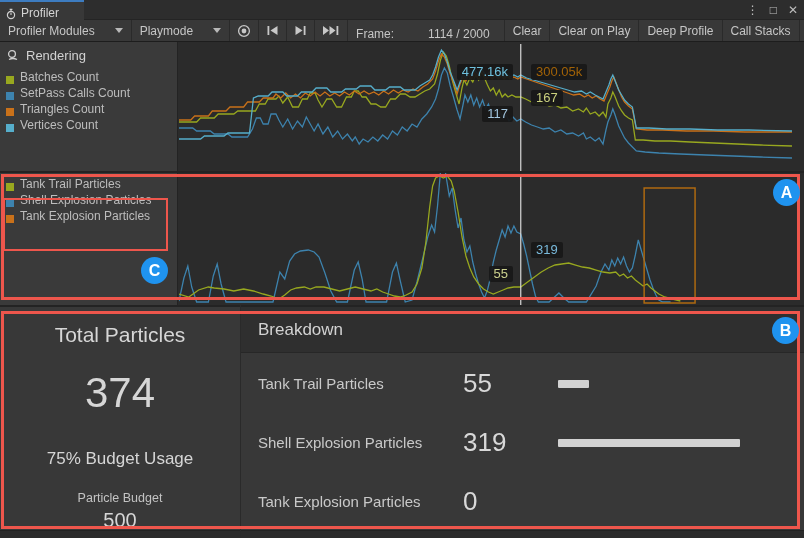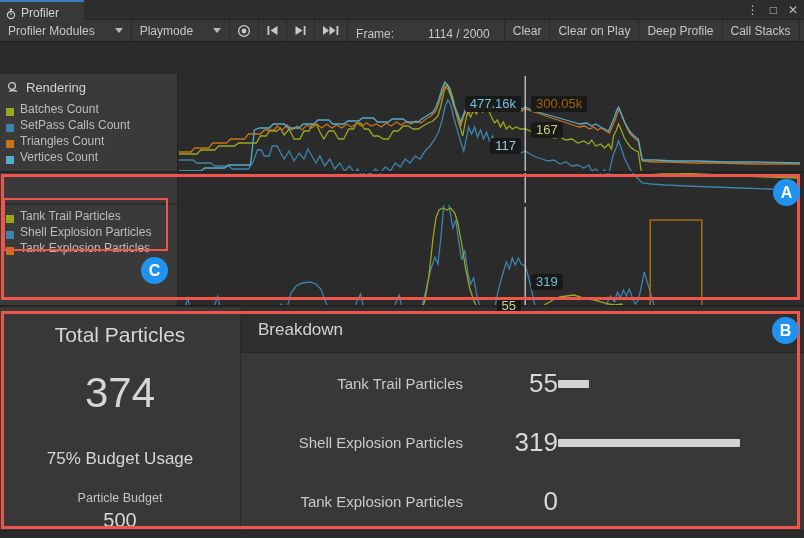--- a/index.html
+++ b/index.html
@@ -20,21 +20,21 @@
   .toolbar{ position:absolute; top:20px; left:0; right:0; height:22px; background:#383838;
             border-bottom:1px solid #1d1d1d; display:flex; align-items:stretch;
             font-size:12px; color:#c6c6c6; }
   .tb-item{ display:flex; align-items:center; gap:20px; padding:0 8px; border-right:1px solid #2a2a2a; white-space:nowrap; }
   .tb-item.icon-btn{ padding:0 7px; }
   .caret{ width:0;height:0;border-left:4px solid transparent;border-right:4px solid transparent;border-top:5px solid #b8b8b8; }
   .tb-modules{ width:178px; justify-content:space-between; }
   .tb-frame{ border-right:none; padding-right:14px;align-items:flex-end;}
   .tb-frame .frame-val{ margin-left:14px; }
   
-  .module-row{ position:absolute; left:0; right:4px;margin-top:32px; }
+  .module-row{ position:absolute; left:0; right:12px; }
   .row-rendering{ top:42px; height:129px; }
   .row-divider{ position:absolute; left:0; right:0; top:171px; height:2px; background:#232323; }
   .row-tank{ top:173px; height:132px; }
   .sidebar{ position:absolute; left:0; top:0; bottom:0; width:178px; background:#3a3a3a; border-right:1px solid #232323; }
   .mod-header{ display:flex; align-items:center; gap:6px; padding:4px 6px 2px 6px; color:#d2d2d2; font-size:13px; height:24px;}
   .legend{ padding:2px 0 0 6px; }
   .legend-item{ display:flex; align-items:flex-end; gap:6px; height:16px; color:#bdbdbd; font-size:12px; cursor:default;}
   .swatch{ width:8px; height:8px; flex:0 0 8px; }
   .chart{ position:absolute; left:179px; right:0; top:0; bottom:0; background:#2b2b2b; overflow:hidden; }
   .chart svg{ position:absolute; inset:0; width:100%; height:100%; display:block;}
@@ -44,21 +44,21 @@
   .details{ position:absolute; left:0; right:0; top:305px; height:225px; background:#383838; border-top:2px solid #232323;}
   .total-card{ position:absolute; left:0; top:0; bottom:0; width:240px; display:flex; flex-direction:column; align-items:center; color:#d6d6d6;}
   .total-title{ margin-top:16px; font-size:21px; }
   .total-value{ margin-top:22px; font-size:42px; }
   .budget-bar{ margin-top:24px; width:208px; height:8px; background:#5e5e5e; position:relative;}
   .budget-fill{ position:absolute; left:0; top:0; bottom:0; background:#2fdd0f; }
   .usage-label{ margin-top:8px; font-size:17px; }
   .budget-name{ margin-top:22px; font-size:12.5px; color:#c3c3c3;}
   .budget-value{ margin-top:4px; font-size:20px; }
   .v-divider{ position:absolute; left:240px; top:305px; bottom:0; width:1px; background:#2a2a2a; z-index:2;}
-  .breakdown{ position:absolute; left:241px; right:0; top:0; bottom:0;text-align:right; }
+  .breakdown{ position:absolute; left:241px; right:0; top:0; bottom:0; }
   .bd-header{ height:46px; background:#2f2f2f; border-bottom:1px solid #272727; display:flex; align-items:center;
               padding-left:17px; color:#d2d2d2; font-size:17px; }
   .bd-rows{ position:absolute; left:0; right:0; top:47px; bottom:0; }
   .bd-row{ height:59px; display:flex; align-items:center; }
   .bd-label{ width:222px; padding-left:17px; color:#c9c9c9; font-size:15px; }
   .bd-value{ width:95px; color:#d8d8d8; font-size:26px; }
   .bd-bar{ height:8px; background:#d2d2d2; border-radius:1px;}
   .bottom-strip{ position:absolute; left:0; right:0; top:530px; height:8px; background:#2b2b2b; border-top:1px solid #222; }
   
   .anno-box{ position:absolute; border:3px solid #ee564c; z-index:20; pointer-events:none;}

